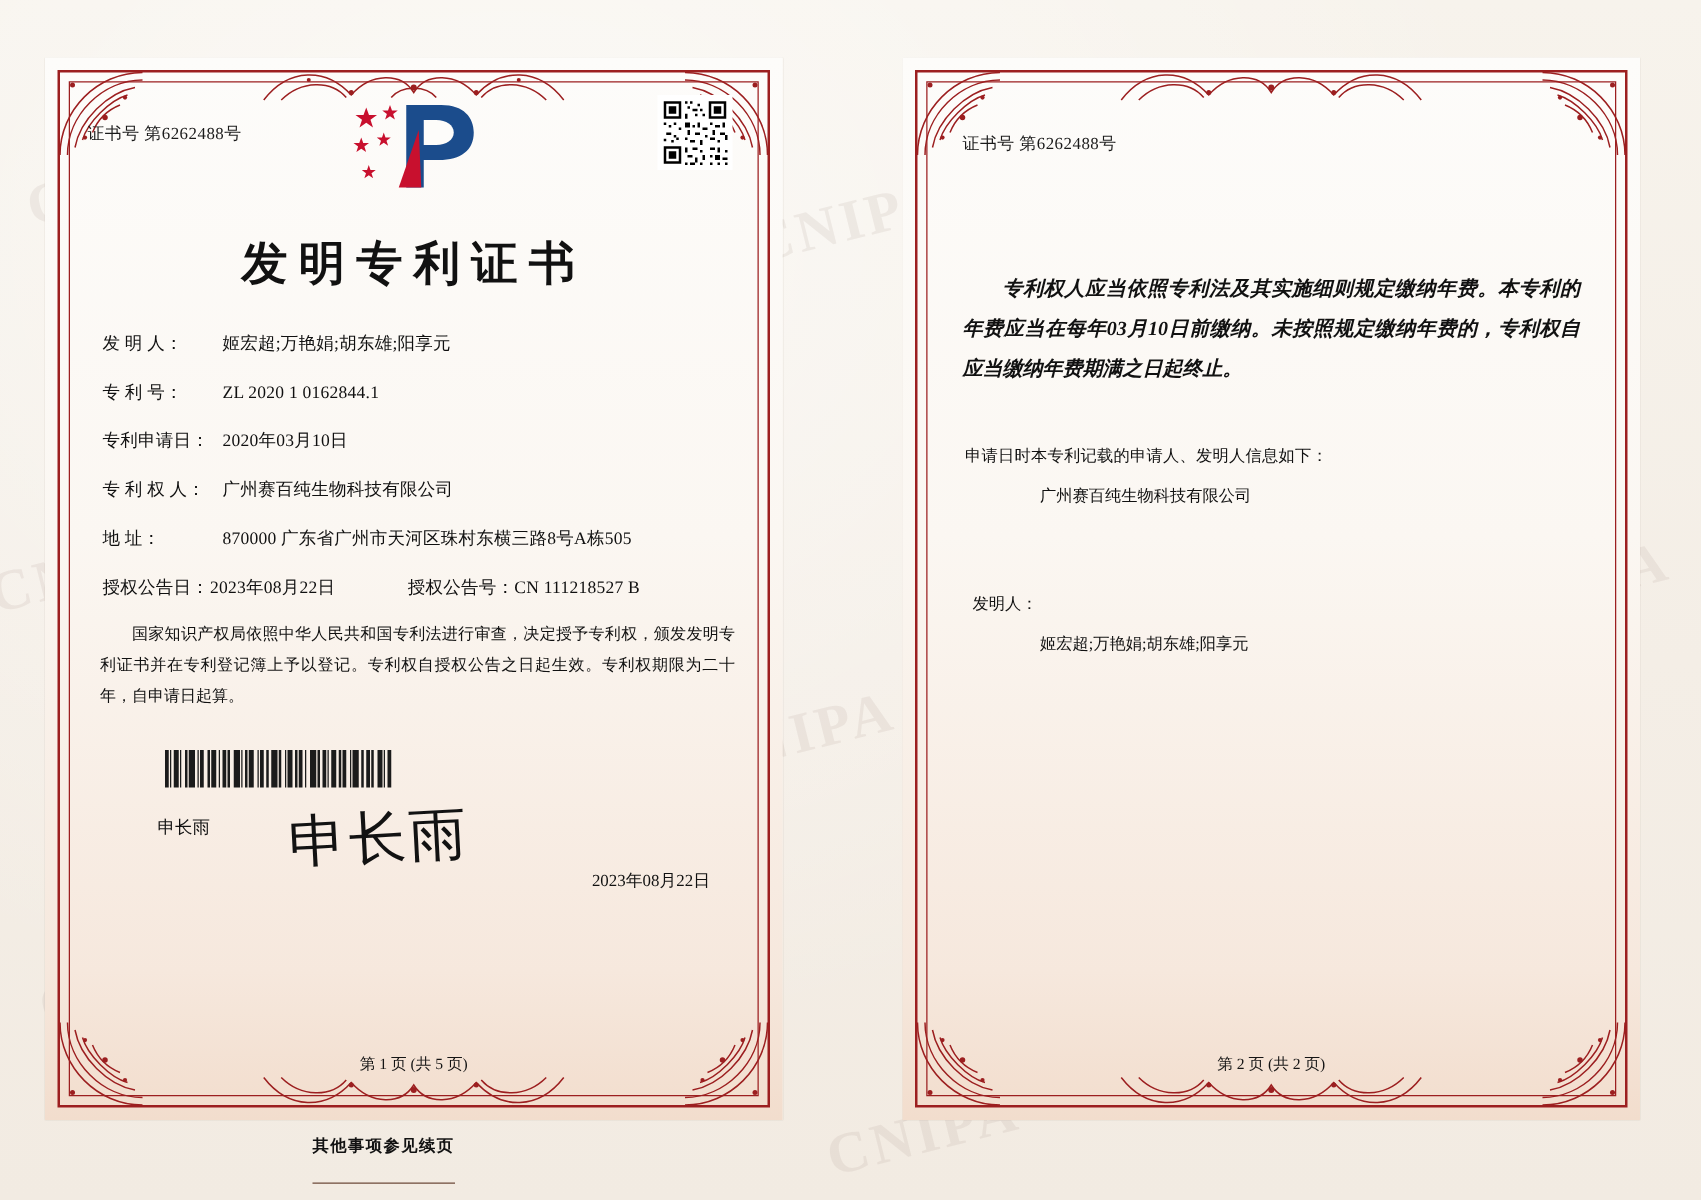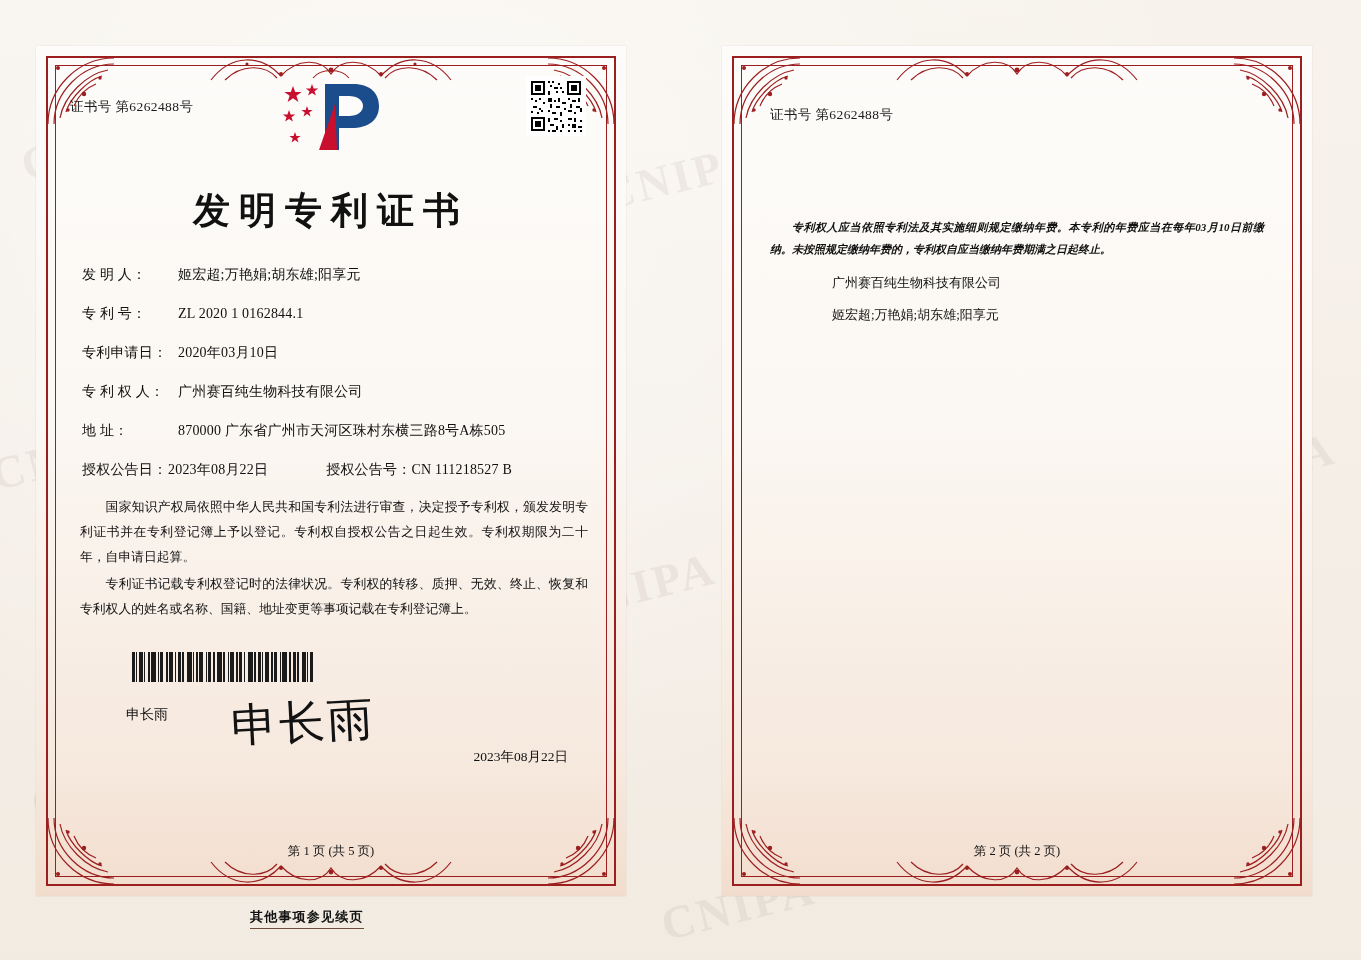--- a/index.html
+++ b/index.html
@@ -218,21 +218,21 @@
     left: 0; right: 0;
     bottom: 6px;
     text-align: center;
     font-size: 12.5px;
     color: #141414;
   }
 
   
   .p2 .cert-no { margin-top: 34px; margin-left: 14px; }
   .p2-para {
-    font-size: 11px;
+    font-size: 16px;
     line-height: 2.0;
     color: #111;
     text-indent: 2em;
     margin: 92px 14px 0 14px;
     text-align: justify;
     font-weight: bold;
     font-style: italic;
     font-family: "Liberation Serif", serif;
   }
   .p2-sub {
@@ -255,21 +255,21 @@
 
   .footer-note {
     position: absolute;
     left: 250px;
     top: 908px;
     font-size: 13px;
     font-weight: bold;
     color: #121212;
     letter-spacing: 1.2px;
     border-bottom: 1px solid #6d4b3a;
-    padding-bottom: 2px;
+    padding-bottom: 20px;
   }
 </style>
 </head>
 <body>
 
 <div class="paper-bg"></div>
 
 <div class="watermarks">
   <div class="wm" style="left:20px;  top:120px;">CNIPA</div>
   <div class="wm" style="left:-10px; top:430px;">CNIPA</div>
@@ -499,21 +499,20 @@
 
       <div class="field dual">
         <span class="lbl">授权公告日：</span>
         <span class="val">2023年08月22日</span>
         <span class="gap"></span>
         <span class="val">授权公告号：</span>
         <span class="val">CN 111218527 B</span>
       </div>
 
       <div class="para">国家知识产权局依照中华人民共和国专利法进行审查，决定授予专利权，颁发发明专利证书并在专利登记簿上予以登记。专利权自授权公告之日起生效。专利权期限为二十年，自申请日起算。</div>
-      <div class="para second">专利证书记载专利权登记时的法律状况。专利权的转移、质押、无效、终止、恢复和专利权人的姓名或名称、国籍、地址变更等事项记载在专利登记簿上。</div>
 
       <div class="barcode">
         <i style="width:3px"></i>
           <i style="width:1px;background:transparent"></i>
         <i style="width:1px"></i>
           <i style="width:2px;background:transparent"></i>
         <i style="width:4px"></i>
           <i style="width:1px;background:transparent"></i>
         <i style="width:1px"></i>
           <i style="width:3px;background:transparent"></i>
@@ -693,23 +692,25 @@
           <circle cx="24" cy="56" r="1.7"></circle>
           <circle cx="14" cy="14" r="2"></circle>
         </g>
     </svg>
 
     <div class="content">
       <div class="cert-no">证书号 第6262488号</div>
 
       <div class="p2-para">专利权人应当依照专利法及其实施细则规定缴纳年费。本专利的年费应当在每年03月10日前缴纳。未按照规定缴纳年费的，专利权自应当缴纳年费期满之日起终止。</div>
 
+      <div class="p2-sub">申请日时本专利记载的申请人、发明人信息如下：</div>
 
       <div class="p2-row-value">广州赛百纯生物科技有限公司</div>
 
+      <div class="p2-row-label second">发明人：</div>
       <div class="p2-row-value">姬宏超;万艳娟;胡东雄;阳享元</div>
 
       <div class="page-num">第 2 页 (共 2 页)</div>
     </div>
   </div>
 
   <div class="footer-note">其他事项参见续页</div>
 </div>
 
 </body></html>

